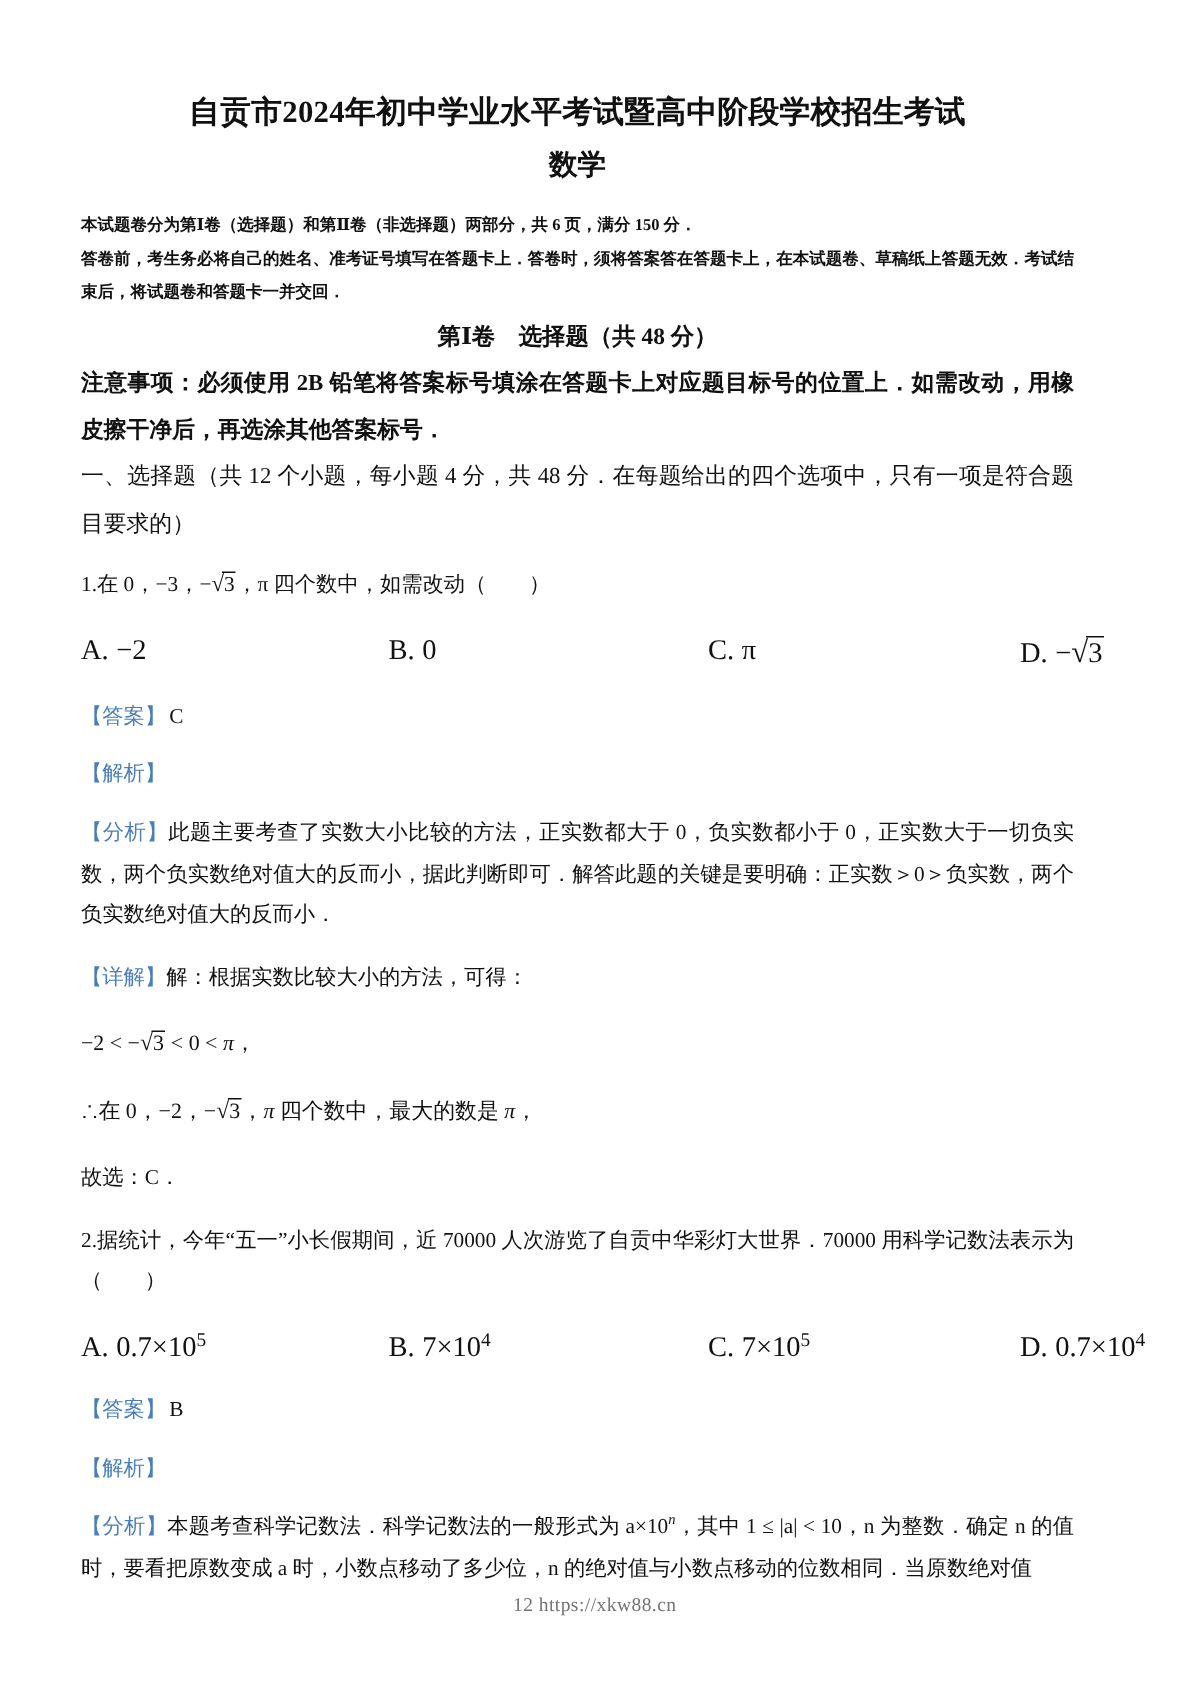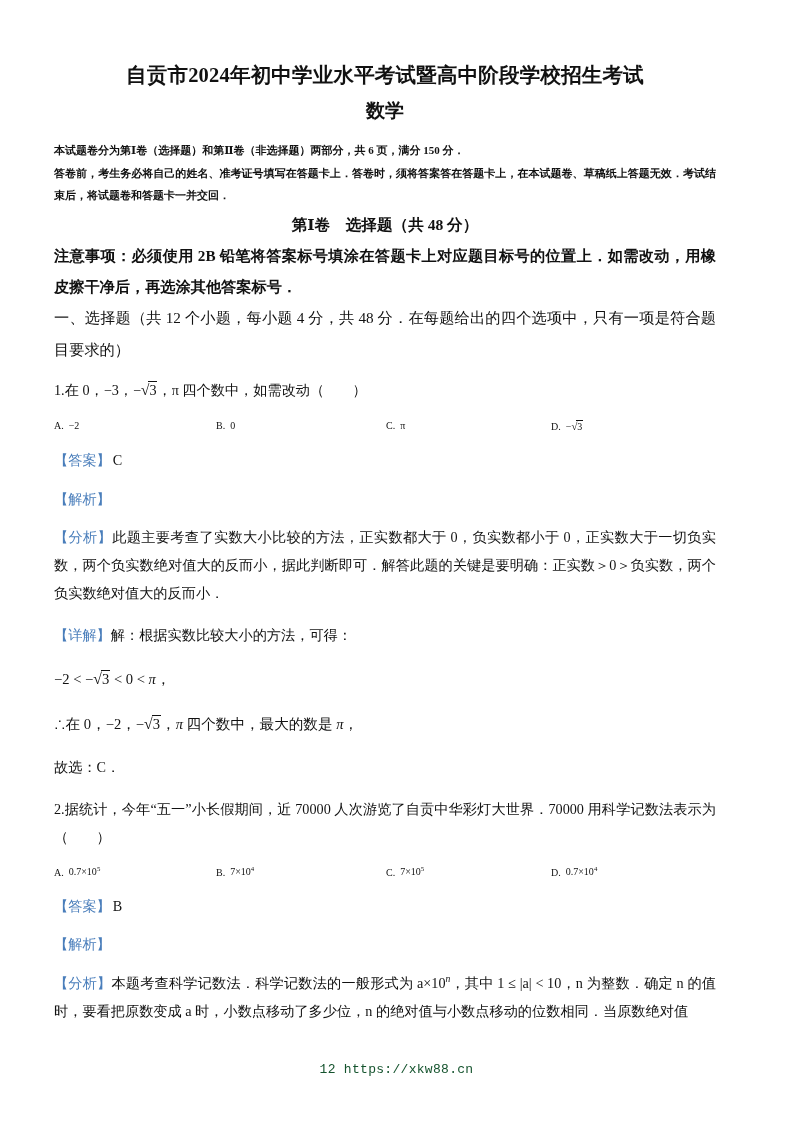--- a/index.html
+++ b/index.html
@@ -87,22 +87,23 @@
   .q-stem {
     font-size: 14.2px;
     line-height: 1.95;
     margin: 0;
     text-align: justify;
     text-justify: inter-ideograph;
   }
   .options {
     display: flex;
     margin-top: 12px;
-    font-size: 10px;
+    font-size: 19px;
     line-height: 1.8;
+    gap: 43px;
   }
   .opt {
     flex: 0 0 auto;
   }
   .opt-a { width: 162px; }
   .opt-b { width: 170px; }
   .opt-c { width: 165px; }
   .opt-d { width: 160px; }
   .opt .lbl { margin-right: 5px; }
 
@@ -156,23 +157,23 @@
   }
   sup.expn { font-style: normal; }
 
   
   .footer {
     position: absolute;
     left: 0;
     right: 0;
     top: 1062px;
     text-align: center;
-    font-family: Liberation Mono, monospace;
+    font-family: Liberation Serif, serif;
     font-size: 13px;
-    color: #14532d;
+    color: #737373;
     letter-spacing: 0.3px;
   }
 </style>
 </head>
 <body>
 
 <div class="page">
   <div class="content">
 
     <div class="doc-title">自贡市2024年初中学业水平考试暨高中阶段学校招生考试</div>

